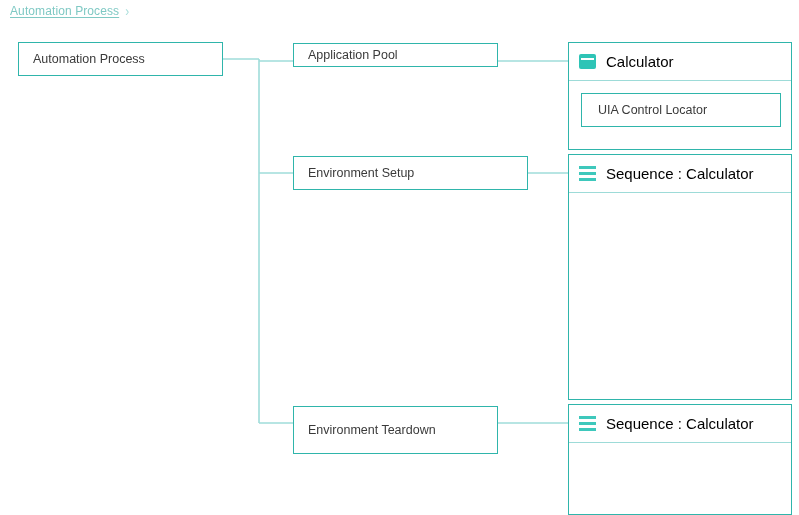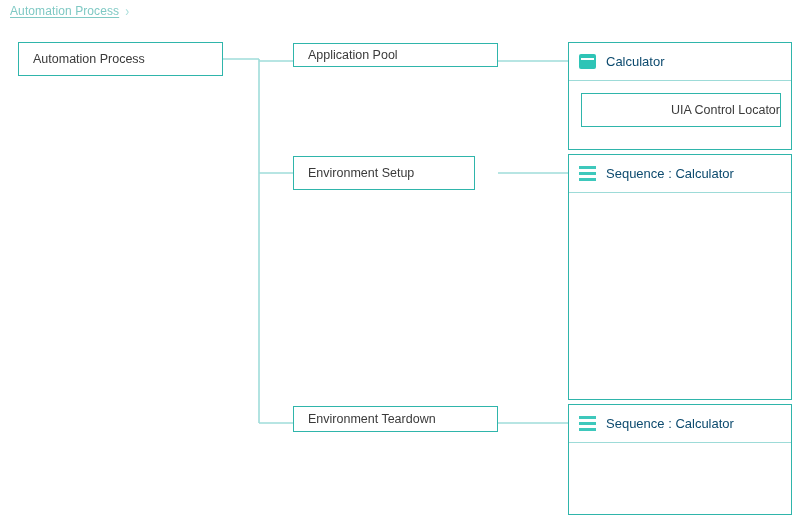--- a/index.html
+++ b/index.html
@@ -74,62 +74,61 @@
     align-items: center;
     padding-left: 14px;
     font-size: 12.5px;
     color: #3a3a3a;
     cursor: pointer;
   }
 
   
   #node-root      { left: 18px;  top: 22px;  width: 205px; height: 34px; }
   #node-apppool   { left: 293px; top: 23px;  width: 205px; height: 24px; }
-  #node-envsetup  { left: 293px; top: 136px; width: 182px; height: 34px; }
-  #node-envtear   { left: 293px; top: 386px; width: 205px; height: 26px; }
+  #node-envsetup  { left: 293px; top: 136px; width: 235px; height: 34px; }
+  #node-envtear   { left: 293px; top: 386px; width: 205px; height: 48px; }
 
   
   .container {
     position: absolute;
     box-sizing: border-box;
     background: #ffffff;
     border: 1.8px solid #2fb5ab;
     cursor: pointer;
   }
   .container-header {
     box-sizing: border-box;
     height: 38px;
     display: flex;
     align-items: center;
     padding-left: 10px;
     gap: 10px;
     border-bottom: 1.4px solid #9ddbd8;
   }
   .container-header .header-label {
-    font-size: 13px;
-    color: #0c4a6e;
+    font-size: 15px;
+    color: #000000;
   }
   .container-body {
     padding: 12px 10px 12px 12px;
     display: flex;
     flex-direction: column;
     gap: 12px;
   }
   .child-box {
     box-sizing: border-box;
     height: 34px;
     display: flex;
     align-items: center;
     padding-left: 16px;
     border: 1.5px solid #2fb5ab;
     background: #ffffff;
     font-size: 12.5px;
     color: #3a3a3a;
     cursor: pointer;
-    justify-content: flex-end;
   }
 
   #container-apppool  { left: 568px; top: 22px;  width: 224px; height: 108px; }
   #container-envsetup { left: 568px; top: 134px; width: 224px; height: 246px; }
   #container-envtear  { left: 568px; top: 384px; width: 224px; height: 111px; }
 
   
   .icon-window {
     width: 17px;
     height: 15px;

